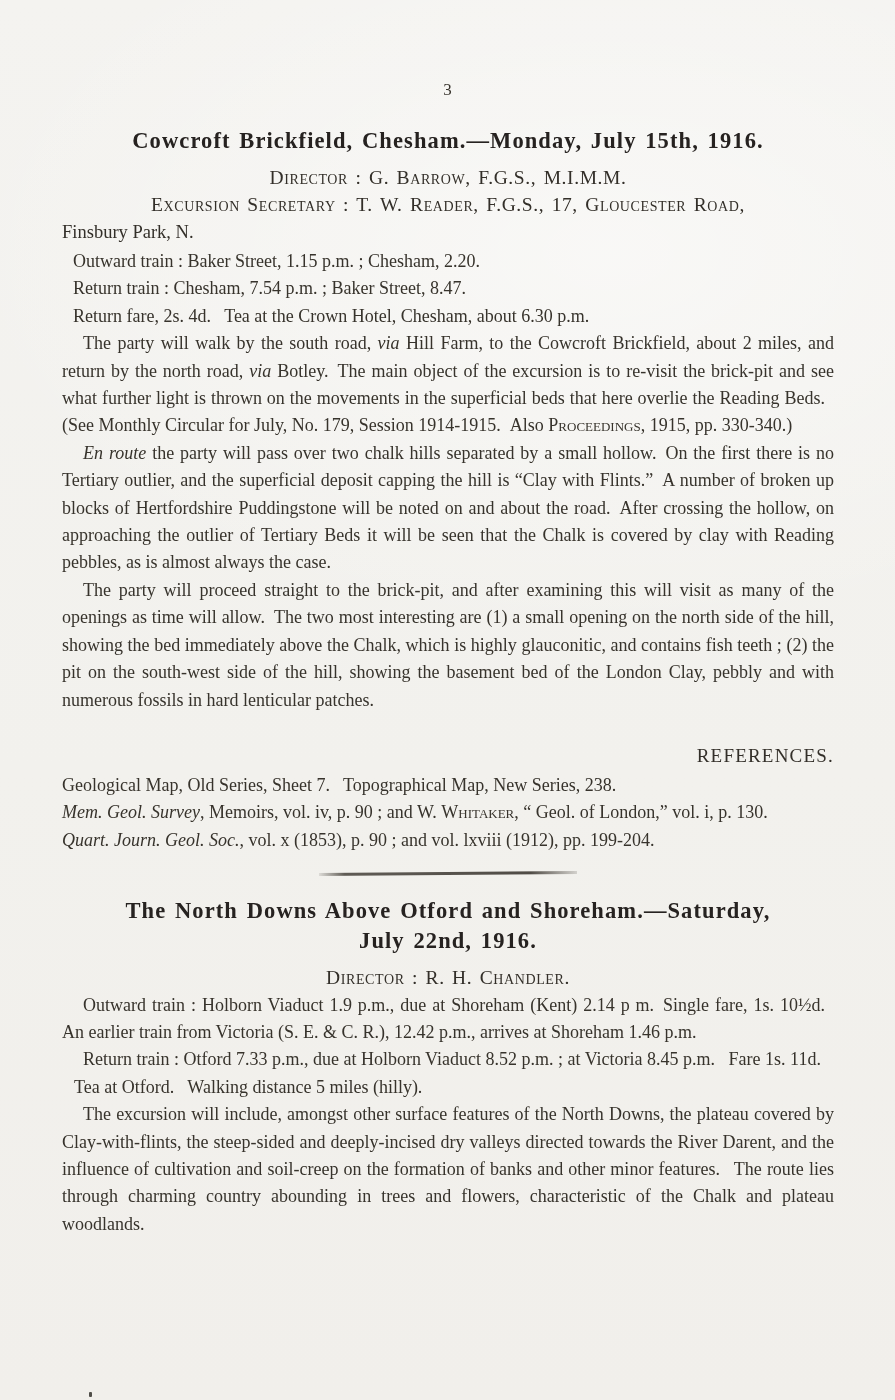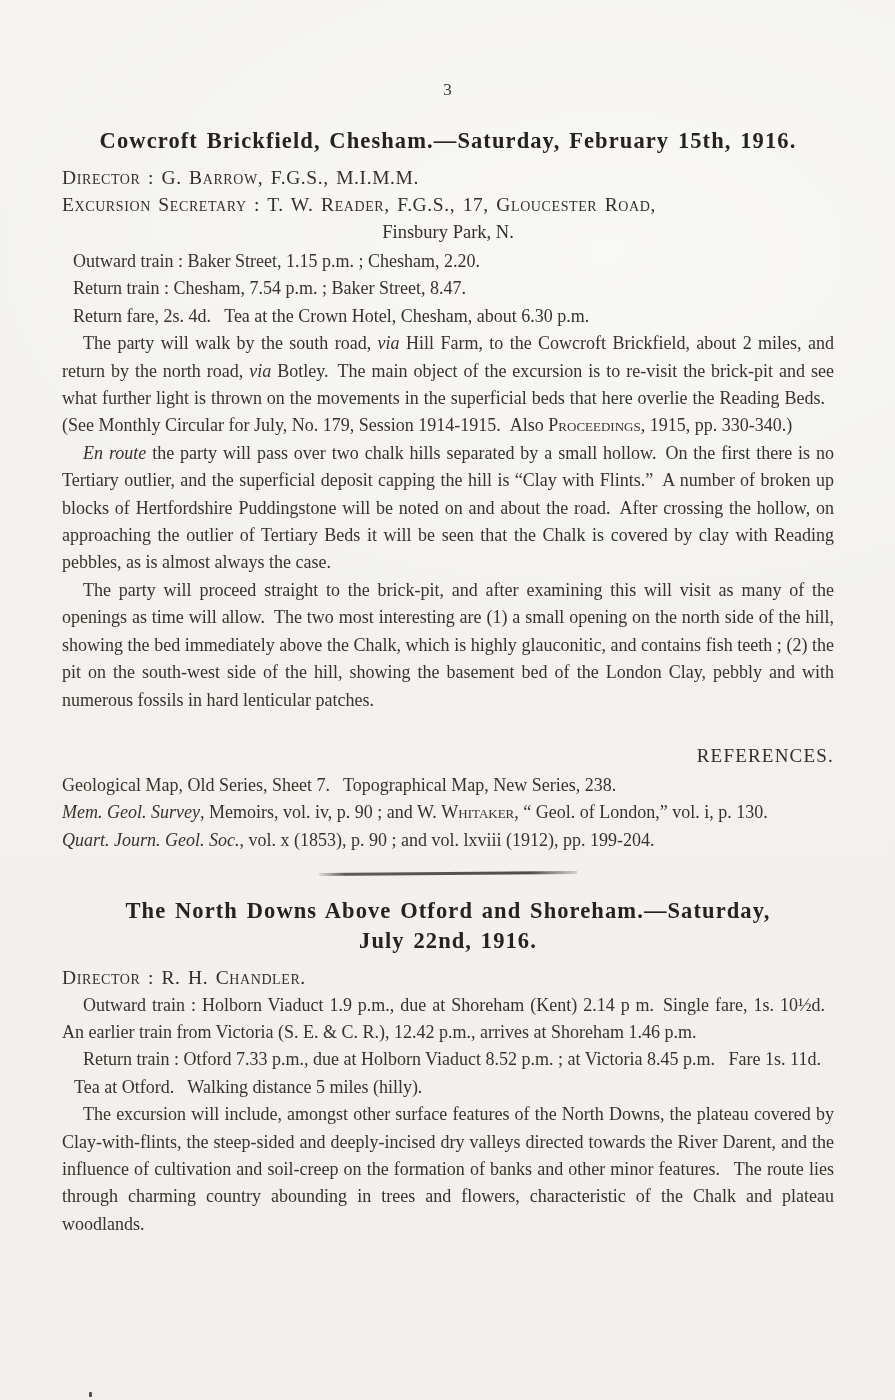--- a/index.html
+++ b/index.html
@@ -33,31 +33,31 @@
     font-weight: bold;
     text-align: center;
     color: #262220;
     letter-spacing: 1.1px;
     word-spacing: 2px;
     margin: 0 0 9px 0;
     line-height: 30px;
   }
   .title .tline { display: block; }
   .scline {
-    text-align: left;
+    text-align: center;
     font-variant: small-caps;
     font-size: 19.5px;
     line-height: 26px;
     letter-spacing: 0.6px;
     word-spacing: 2px;
     color: #332f29;
     margin: 0 0 1px 0;
   }
   .centerline {
-    text-align: center;
+    text-align: left;
     font-size: 18.5px;
     line-height: 26px;
     color: #332f29;
     margin: 0 0 3px 0;
   }
   .body-par {
     font-size: 18px;
     line-height: 27.4px;
     text-align: justify;
     margin: 0;
@@ -116,21 +116,21 @@
 </style>
 </head>
 <body>
 
 <div class="page">
   <div class="content">
 
     <div class="pagenum">3</div>
 
     <section>
-      <h1 class="title">Cowcroft Brickfield, Chesham.—Saturday, February 15th, 1916.</h1>
+      <h1 class="title">Cowcroft Brickfield, Chesham.—Monday, July 15th, 1916.</h1>
       <p class="scline">Director : G. Barrow, F.G.S., M.I.M.M.</p>
       <p class="scline"><span class="sc">Excursion Secretary : T. W. Reader, F.G.S., 17, </span><span>Gloucester Road,</span></p>
       <p class="centerline">Finsbury Park, N.</p>
 
       <p class="train">Outward train :  Baker Street, 1.15 p.m. ;  Chesham, 2.20.</p>
       <p class="train">Return train :  Chesham, 7.54 p.m. ;  Baker Street, 8.47.</p>
       <p class="train">Return fare, 2s. 4d.  Tea at the Crown Hotel, Chesham, about 6.30 p.m.</p>
 
       <p class="body-par indent"><span>The party will walk by the south road, </span><span class="it">via</span><span> Hill Farm, to the Cowcroft Brickfield, about 2 miles, and return by the north road, </span><span class="it">via</span><span> Botley. The main object of the excursion is to re-visit the brick-pit and see what further light is thrown on the movements in the superficial beds that here overlie the Reading Beds. (See Monthly Circular for July, No. 179, Session 1914-1915. Also </span><span class="sc">Proceedings</span><span>, 1915, pp. 330-340.)</span></p>
       <p class="body-par indent"><span class="it">En route</span><span> the party will pass over two chalk hills separated by a small hollow. On the first there is no Tertiary outlier, and the superficial deposit capping the hill is “Clay with Flints.” A number of broken up blocks of Hertfordshire Puddingstone will be noted on and about the road. After crossing the hollow, on approaching the outlier of Tertiary Beds it will be seen that the Chalk is covered by clay with Reading pebbles, as is almost always the case.</span></p>

